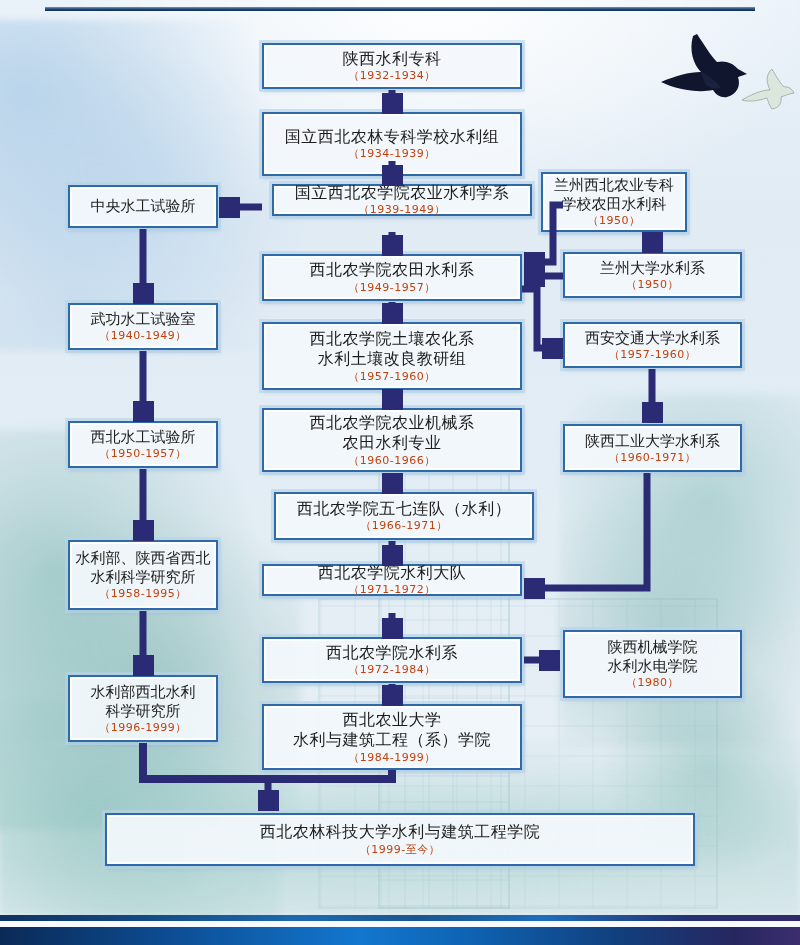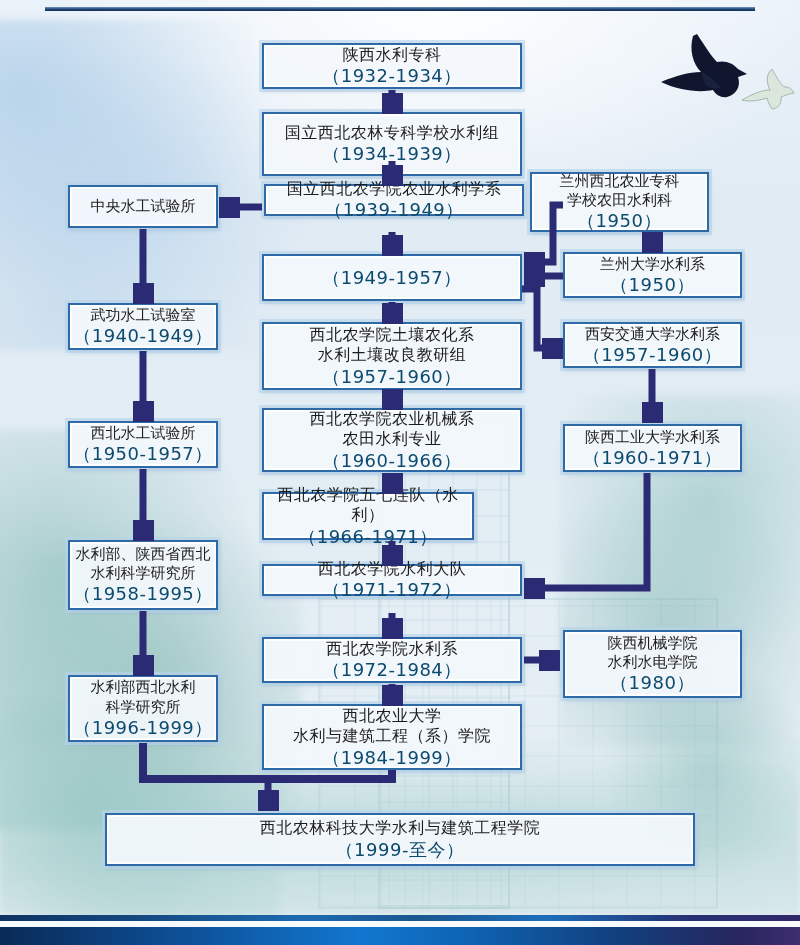--- a/index.html
+++ b/index.html
@@ -46,21 +46,21 @@
   .footer-gap{position:absolute;left:0;top:921px;width:800px;height:6px;background:rgba(248,252,254,.92);}
   .footer-thick{position:absolute;left:0;top:927px;width:800px;height:18px;
     background:linear-gradient(90deg,#0a2a56 0%,#0d4e95 22%,#1277cf 45%,#0e64b4 58%,#123e7c 78%,#27265f 92%,#3c2e70 100%);}
   
   .node{position:absolute;box-sizing:border-box;z-index:2;
     border:2px solid #2e6aa8;background:rgba(243,248,252,.93);
     box-shadow:0 0 0 3px rgba(185,212,234,.65),1px 2px 4px rgba(90,130,170,.35),inset 0 0 0 2px rgba(255,255,255,.9);
     display:flex;flex-direction:column;align-items:center;justify-content:center;
     text-align:center;color:#1d1d1d;padding:14px 2px;}
   .node-title{font-size:16px;line-height:1.28;white-space:pre-line;letter-spacing:.5px;}
-  .node-dates{font-size:18px;line-height:1.15;letter-spacing:.5px;color:#0c4a6e;margin-top:1px;}
+  .node-dates{font-size:11px;line-height:1.15;letter-spacing:.5px;color:#c2410c;margin-top:1px;}
   .small-title .node-title{font-size:15px;letter-spacing:0;}
   
   #arrows{position:absolute;left:0;top:0;z-index:3;}
   #arrows path{stroke:#2b2a75;stroke-width:7;fill:none;}
   #arrows path.thick{stroke-width:8;}
   
   .bird{position:absolute;z-index:1;}
 </style>
 </head>
 <body>
@@ -123,38 +123,39 @@
   </svg>
 
   <div class="node" style="left:262px;top:43px;width:260px;height:46px">
     <div class="node-title">陕西水利专科</div>
     <div class="node-dates">（1932-1934）</div>
   </div>
   <div class="node" style="left:262px;top:112px;width:260px;height:64px">
     <div class="node-title">国立西北农林专科学校水利组</div>
     <div class="node-dates">（1934-1939）</div>
   </div>
-  <div class="node" style="left:264px;top:184px;width:260px;height:29px">
+  <div class="node" style="left:272px;top:184px;width:260px;height:29px">
     <div class="node-title">国立西北农学院农业水利学系</div>
     <div class="node-dates">（1939-1949）</div>
   </div>
   <div class="node" style="left:262px;top:254px;width:260px;height:47px">
+    <div class="node-title">西北农学院农田水利系</div>
     <div class="node-dates">（1949-1957）</div>
   </div>
   <div class="node" style="left:262px;top:322px;width:260px;height:68px">
     <div class="node-title">西北农学院土壤农化系
 水利土壤改良教研组</div>
     <div class="node-dates">（1957-1960）</div>
   </div>
   <div class="node" style="left:262px;top:408px;width:260px;height:64px">
     <div class="node-title">西北农学院农业机械系
 农田水利专业</div>
     <div class="node-dates">（1960-1966）</div>
   </div>
-  <div class="node" style="left:262px;top:492px;width:212px;height:48px">
+  <div class="node" style="left:274px;top:492px;width:260px;height:48px">
     <div class="node-title">西北农学院五七连队（水利）</div>
     <div class="node-dates">（1966-1971）</div>
   </div>
   <div class="node" style="left:262px;top:564px;width:260px;height:32px">
     <div class="node-title">西北农学院水利大队</div>
     <div class="node-dates">（1971-1972）</div>
   </div>
   <div class="node" style="left:262px;top:637px;width:260px;height:46px">
     <div class="node-title">西北农学院水利系</div>
     <div class="node-dates">（1972-1984）</div>
@@ -184,21 +185,21 @@
     <div class="node-title">水利部、陕西省西北
 水利科学研究所</div>
     <div class="node-dates">（1958-1995）</div>
   </div>
   <div class="node small-title" style="left:68px;top:675px;width:150px;height:67px">
     <div class="node-title">水利部西北水利
 科学研究所</div>
     <div class="node-dates">（1996-1999）</div>
   </div>
 
-  <div class="node small-title" style="left:530px;top:172px;width:179px;height:60px">
+  <div class="node small-title" style="left:541px;top:172px;width:146px;height:60px">
     <div class="node-title">兰州西北农业专科
 学校农田水利科</div>
     <div class="node-dates">（1950）</div>
   </div>
   <div class="node small-title" style="left:563px;top:252px;width:179px;height:46px">
     <div class="node-title">兰州大学水利系</div>
     <div class="node-dates">（1950）</div>
   </div>
   <div class="node small-title" style="left:563px;top:322px;width:179px;height:46px">
     <div class="node-title">西安交通大学水利系</div>

